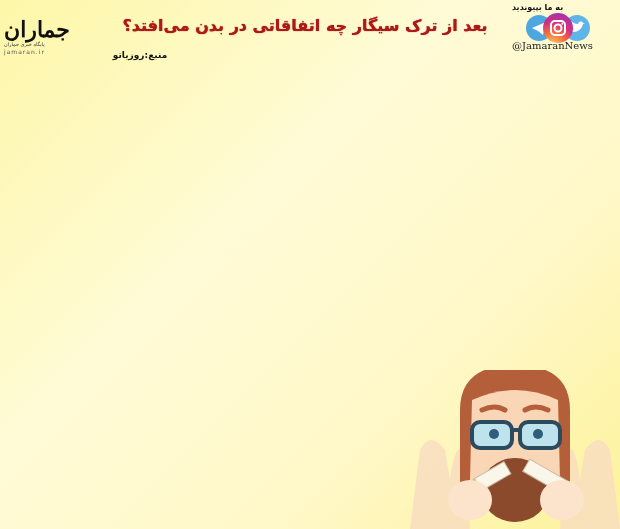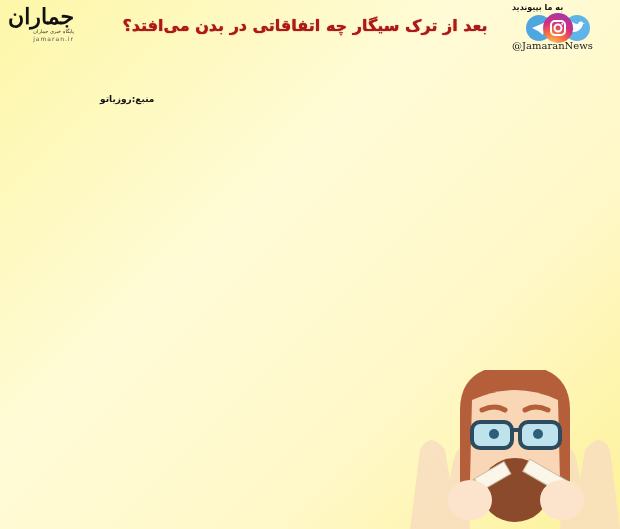--- a/index.html
+++ b/index.html
@@ -12,40 +12,40 @@
   }
 
   
   .title {
     position: absolute; left: 95px; top: 8px; width: 420px; height: 36px;
     font-family: "DejaVu Sans", sans-serif; font-weight: bold;
     font-size: 16px; color: #b01818; text-align: center; line-height: 36px;
     text-shadow: 0 0 1px #8a0c0c;
     white-space: nowrap;
   }
-  .logo-box { position: absolute; left: 4px; top: 4px; width: 70px; height: 46px; direction: rtl; text-align: right; }
+  .logo-box { position: absolute; left: 4px; top: 17px; width: 70px; height: 46px; direction: rtl; text-align: left; }
   .logo-mark {
     font-family: "DejaVu Serif", serif; font-weight: bold; font-size: 22px; color: #111;
     line-height: 24px; letter-spacing: -1px;
   }
   .logo-sub { font-size: 5px; color: #333; line-height: 7px; }
   .logo-url { font-size: 6px; color: #555; line-height: 8px; direction: ltr; letter-spacing: 1px; }
 
   .social { position: absolute; right: 18px; top: 2px; width: 90px; height: 50px; text-align: left; }
   .social-label { font-size: 8px; font-weight: bold; color: #111; line-height: 11px; }
   .social-icons { position: relative; height: 28px; }
   .si { position: absolute; top: 2px; width: 26px; height: 26px; border-radius: 50%; }
   .si.tg { left: 14px; background: #4ea7de; }
   .si.tw { left: 52px; background: #5fb4e8; }
   .si.ig { left: 31px; top: 0; width: 30px; height: 30px;
     background: radial-gradient(circle at 30% 110%, #fdd36b 0%, #f56d3d 35%, #d42f7f 60%, #8a3bc2 100%); }
   .si svg { position: absolute; left: 0; top: 0; }
   .social-handle { font-family: "DejaVu Serif", serif; font-size: 10px; color: #222; direction: ltr; line-height: 10px; }
 
-  .source { position: absolute; left: 100px; top: 50px; width: 80px; font-size: 9px; font-weight: bold; color: #111; text-align: left; margin-top: 44px; }
+  .source { position: absolute; left: 100px; top: 50px; width: 80px; font-size: 9px; font-weight: bold; color: #111; text-align: center; }
 
   
   .card { position: absolute; }
 
   
   .illus { position: absolute; left: 410px; top: 370px; width: 210px; height: 159px; z-index: 1; }
 </style>
 </head>
 <body>
 

